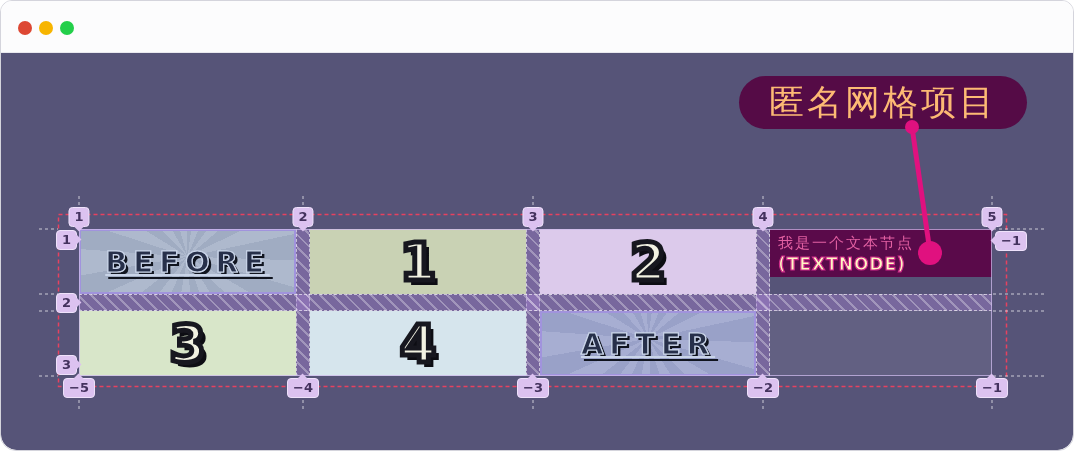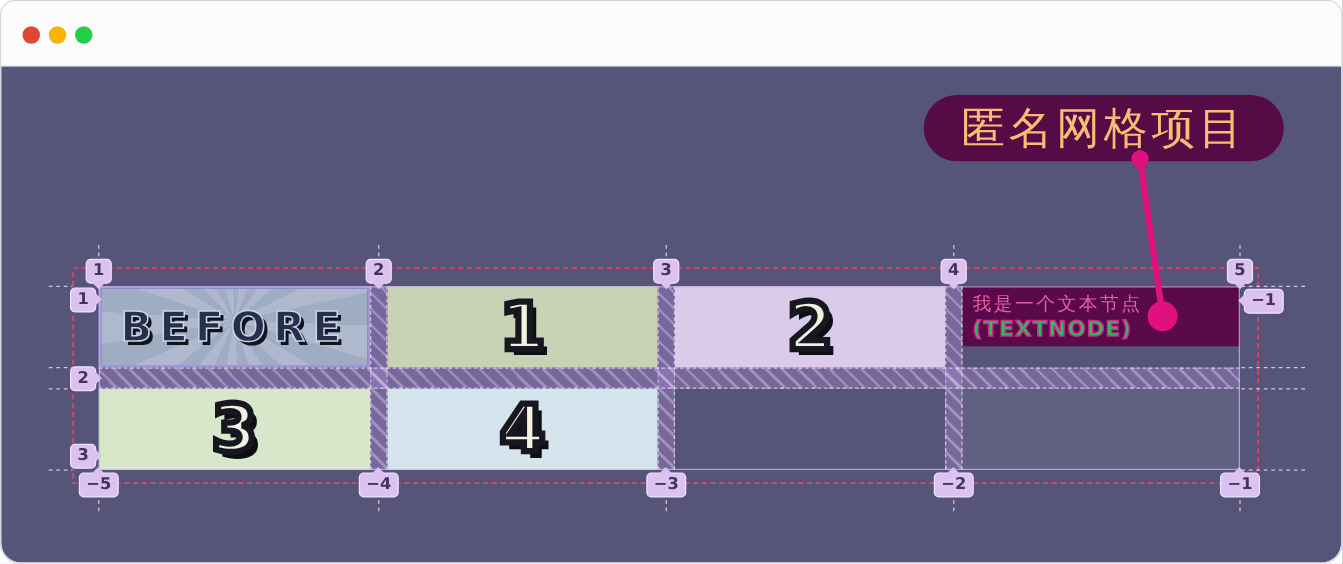--- a/index.html
+++ b/index.html
@@ -43,26 +43,26 @@
   .hatch { background-color:rgba(168,130,210,0.42);
            background-image:repeating-linear-gradient(45deg, rgba(255,255,255,0.30) 0 2px, transparent 2px 9px);
            z-index:11; }
   .hatch-v { top:228px; height:147px; width:14px;
              border-left:1px dashed rgba(255,255,255,0.6); border-right:1px dashed rgba(255,255,255,0.6); }
   .hatch-v1 { left:295px; } .hatch-v2 { left:525px; } .hatch-v3 { left:755px; }
   .hatch-h { left:78px; top:293px; width:913px; height:17px;
              border-top:1px dashed rgba(255,255,255,0.6); border-bottom:1px dashed rgba(255,255,255,0.6); }
 
   
-  .retro-word { font-weight:900; font-size:33px; letter-spacing:6px; color:#27304a;
-                -webkit-text-stroke:1.2px #c9d4e8; text-shadow:3px 3px 0 #10141f; }
+  .retro-word { font-weight:900; font-size:29px; letter-spacing:6px; color:#27304a;
+                -webkit-text-stroke:1.2px #c9d4e8; text-shadow:3px 3px 0 #10141f;text-decoration:underline; }
   .retro-num  { font-weight:900; font-size:52px; color:#f2f2e2;
                 -webkit-text-stroke:5px #17171f; text-shadow:5px 5px 0 #0d0d13; }
   .tn-line1 { font-size:15px; color:#e260a2; letter-spacing:2px; line-height:1.4; }
-  .tn-line2 { font-size:17px; font-weight:700; letter-spacing:1px; color:#22c55e;
+  .tn-line2 { font-size:17px; font-weight:700; letter-spacing:1px; color:#fef9c3;
               -webkit-text-stroke:1.2px #cf2a8a; }
 
   
   .tab { position:absolute; min-width:21px; height:20px; padding:1px 5px 0;
          background:#dcc2f0; border:1px solid #efe2fb; border-radius:4px;
          color:#44325e; font-size:13px; font-weight:700; line-height:16px;
          text-align:center; z-index:30; }
   .tab::after { content:""; position:absolute; width:7px; height:7px;
                 background:#dcc2f0; transform:rotate(45deg); }
   .tab-top, .tab-bottom { transform:translateX(-50%); }
@@ -105,20 +105,23 @@
   </div>
   <div class="abs cell cell-textnode">
     <span class="tn-line1">我是一个文本节点</span>
     <span class="tn-line2">(TEXTNODE)</span>
   </div>
   <div class="abs cell cell-item3">
     <span class="retro-num">3</span>
   </div>
   <div class="abs cell cell-item4">
     <span class="retro-num">4</span>
+  </div>
+  <div class="abs cell cell-after">
+    <span class="retro-word">AFTER</span>
   </div>
   <div class="abs cell cell-empty"></div>
 
   <div class="abs hatch hatch-v hatch-v1"></div>
   <div class="abs hatch hatch-v hatch-v2"></div>
   <div class="abs hatch hatch-v hatch-v3"></div>
   <div class="abs hatch hatch-h"></div>
 
   <div class="abs grid-frame"></div>
 

